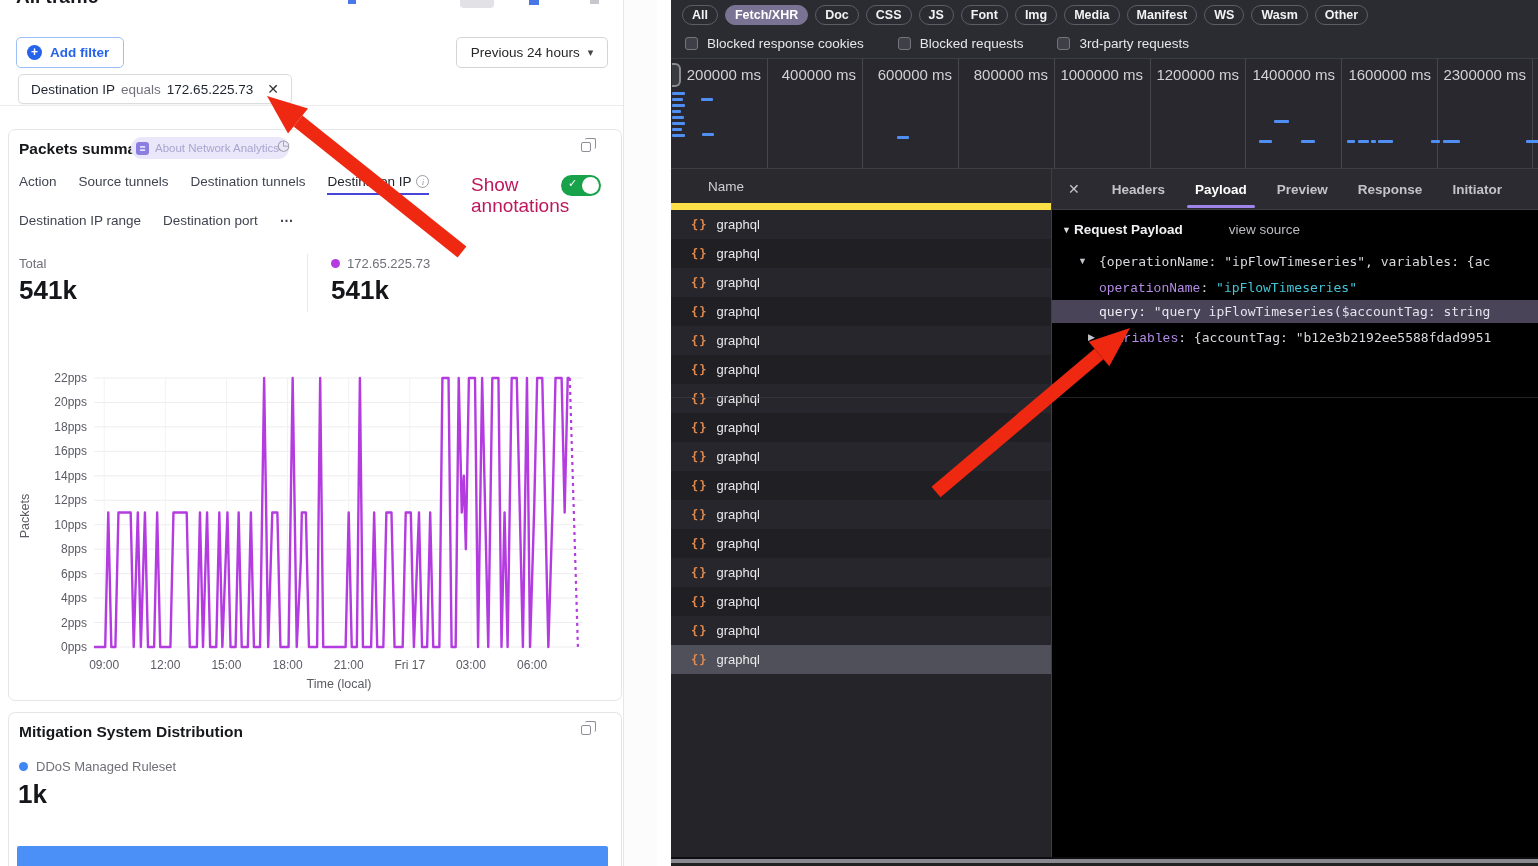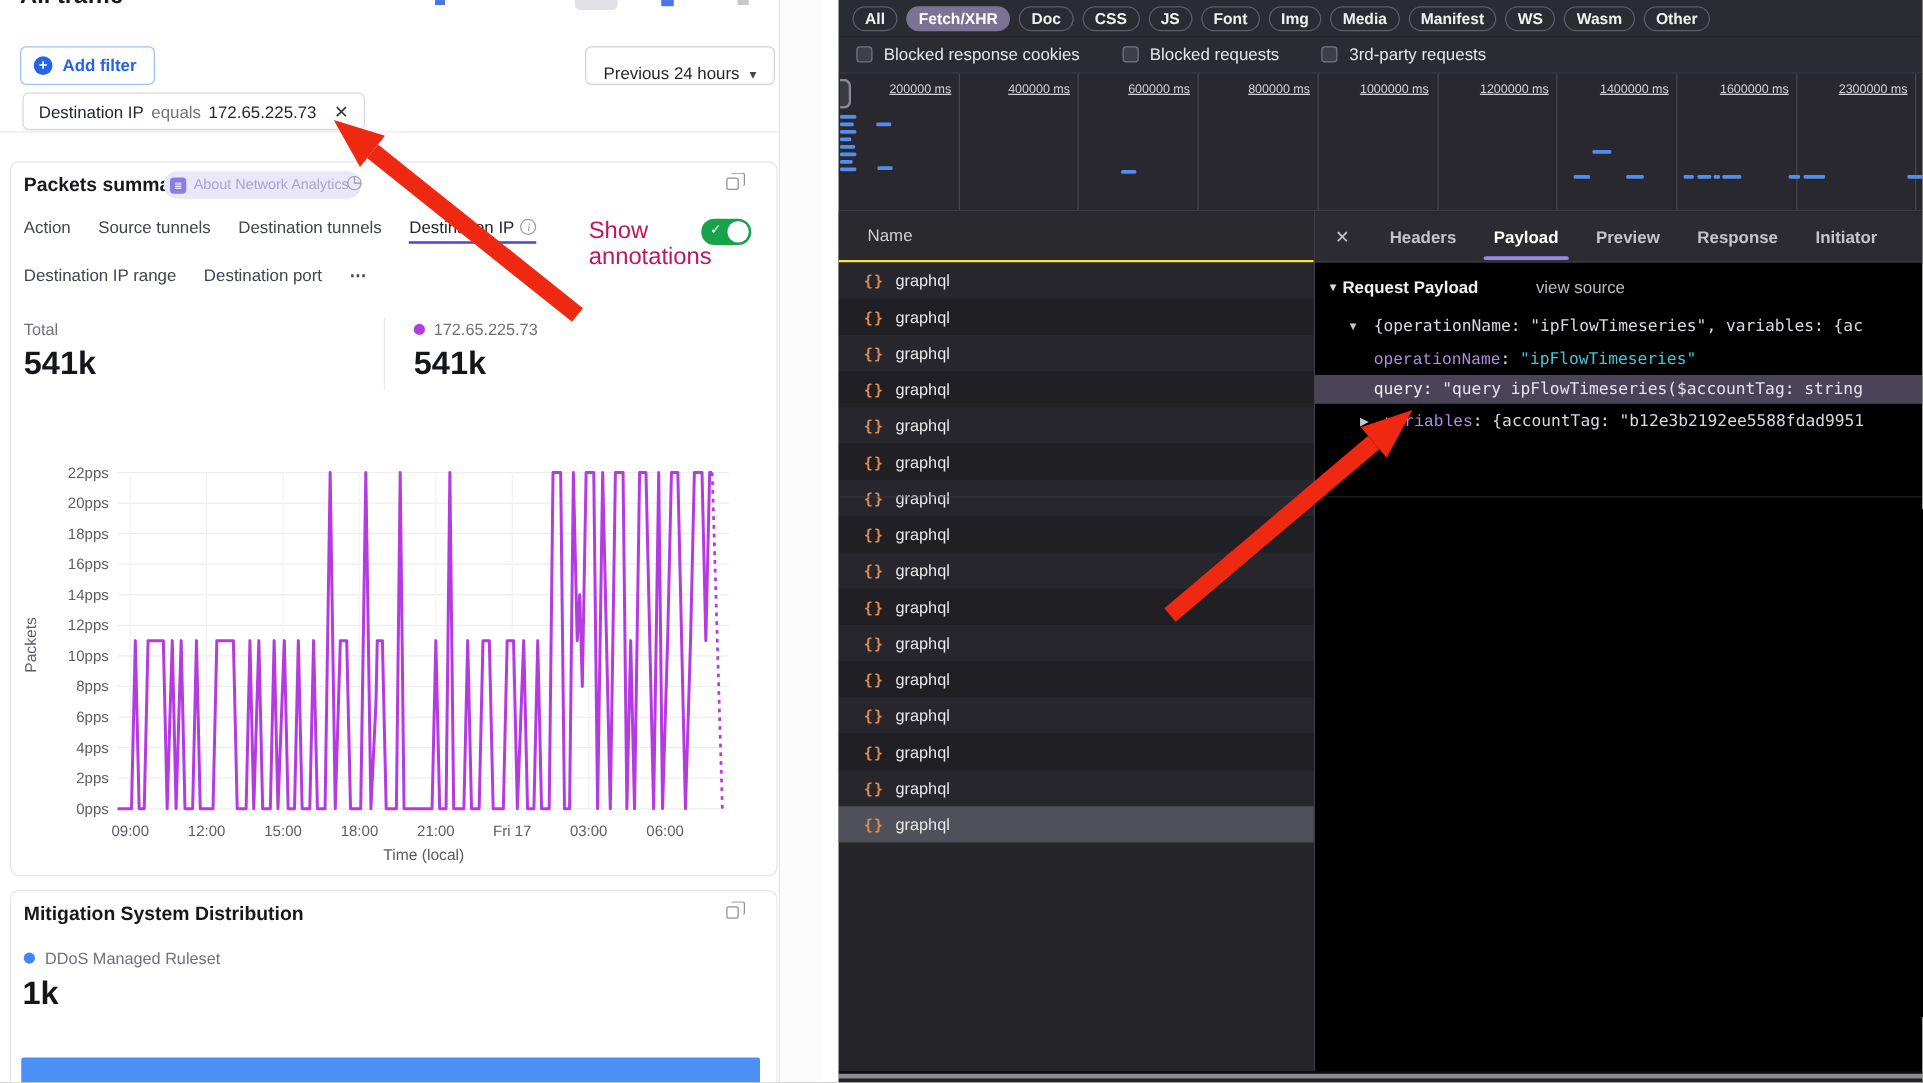--- a/index.html
+++ b/index.html
@@ -10,21 +10,21 @@
   
   .left-panel{position:absolute;left:0;top:0;width:623px;height:866px;background:#fff;}
   .title-clip{position:absolute;left:16px;top:0;width:240px;height:9px;overflow:hidden;}
   .title-clip span{display:block;margin-top:-14px;font-size:19px;font-weight:bold;color:#17181c;}
   .sliver{position:absolute;top:0;}
   .btn-add{position:absolute;left:16px;top:37px;height:31px;padding:0 14px 0 10px;display:flex;align-items:center;gap:8px;
     background:#fff;border:1px solid #9ec0f8;border-radius:5px;color:#2563eb;font-size:13.5px;font-weight:bold;cursor:pointer;
     font-family:"Liberation Sans",sans-serif;}
   .plus-circle{width:15px;height:15px;border-radius:50%;background:#2563eb;color:#fff;font-size:12px;line-height:15px;
     text-align:center;font-weight:bold;}
-  .btn-range{position:absolute;left:468px;top:37px;width:152px;height:31px;display:flex;align-items:flex-end;justify-content:center;
+  .btn-range{position:absolute;left:456px;top:37px;width:152px;height:31px;display:flex;align-items:center;justify-content:center;
     gap:8px;background:#fff;border:1px solid #d4d4d8;border-radius:5px;color:#27272a;font-size:13.5px;cursor:pointer;
     font-family:"Liberation Sans",sans-serif;}
   .btn-range .caret{font-size:11px;color:#44444a;}
   .filter-chip{position:absolute;left:18px;top:74px;height:30px;padding:0 12px;display:flex;align-items:center;gap:6px;
     background:#fff;border:1px solid #dcdce0;border-radius:5px;box-shadow:0 1px 2px rgba(0,0,0,.05);font-size:13.5px;}
   .chip-field,.chip-val{color:#1f2430;}
   .chip-op{color:#70717a;}
   .chip-x{margin-left:8px;color:#33343a;font-size:14px;cursor:pointer;}
   .hdiv{position:absolute;left:0;top:105px;width:623px;height:1px;background:#ececef;}
 
@@ -76,28 +76,28 @@
   .pill{padding:2px 9px;border:1.5px solid #5d5d68;border-radius:11px;color:#f2f2f4;font-size:12.5px;font-weight:bold;
     white-space:nowrap;cursor:pointer;}
   .pill.active{background:#7b7394;border-color:#7b7394;color:#fff;}
   .checkrow{position:absolute;left:0;top:29px;width:881px;height:30px;background:#2b2b32;display:flex;align-items:center;
     gap:34px;padding-left:14px;border-bottom:1px solid #3d3d44;}
   .chk{display:flex;align-items:center;gap:9px;font-size:13.5px;color:#e6e6ea;cursor:pointer;}
   .chk .box{width:13px;height:13px;background:#3f3f47;border:1.5px solid #75757e;border-radius:3px;}
   .timeline{position:absolute;left:0;top:59px;width:881px;height:110px;background:#28282e;border-bottom:1px solid #3d3d44;
     overflow:hidden;}
   .tl-sep{position:absolute;top:0;width:1px;height:110px;background:#46464d;}
-  .tl-tick{position:absolute;font-size:10px;color:#d2d2d6;top:7px;white-space:nowrap;text-decoration:underline;}
+  .tl-tick{position:absolute;font-size:15px;color:#d2d2d6;top:7px;white-space:nowrap;}
   .tl-mark{position:absolute;height:3px;border-radius:1px;}
   .tl-handle{position:absolute;left:1px;top:4px;width:9px;height:24px;border:2px solid #8a8a93;border-left:none;
     border-radius:0 6px 6px 0;background:#3a3a41;}
 
   .netlist-bg{position:absolute;left:0;top:169px;width:380px;height:688px;background:#242429;}
-  .name-header{position:absolute;left:0;top:169px;width:380px;height:41px;background:#29292e;border-bottom:2px solid #fde047;
-    display:flex;align-items:center;padding-left:23px;font-size:13.5px;color:#cfcfd4;}
+  .name-header{position:absolute;left:0;top:169px;width:380px;height:41px;background:#29292e;border-bottom:7px solid #fde047;
+    display:flex;align-items:center;padding-left:37px;font-size:13.5px;color:#cfcfd4;}
   #rows{position:absolute;left:0;top:210px;width:380px;}
   .req-row{height:29px;display:flex;align-items:center;gap:9px;padding-left:20px;cursor:pointer;}
   .req-row.even{background:#26262c;}
   .req-row.odd{background:#1f1f24;}
   .req-row.sel{background:#50505a;}
   .jicon{font-family:"DejaVu Sans Mono",monospace;font-weight:bold;font-size:12px;color:#e08a50;letter-spacing:1px;}
   .req-label{font-size:13px;color:#e9e9ec;}
   .vdivider{position:absolute;left:380px;top:169px;width:1px;height:688px;background:#3e3e44;}
 
   .ptabbar{position:absolute;left:381px;top:169px;width:500px;height:41px;background:#2b2b31;border-bottom:1px solid #3c3c42;

